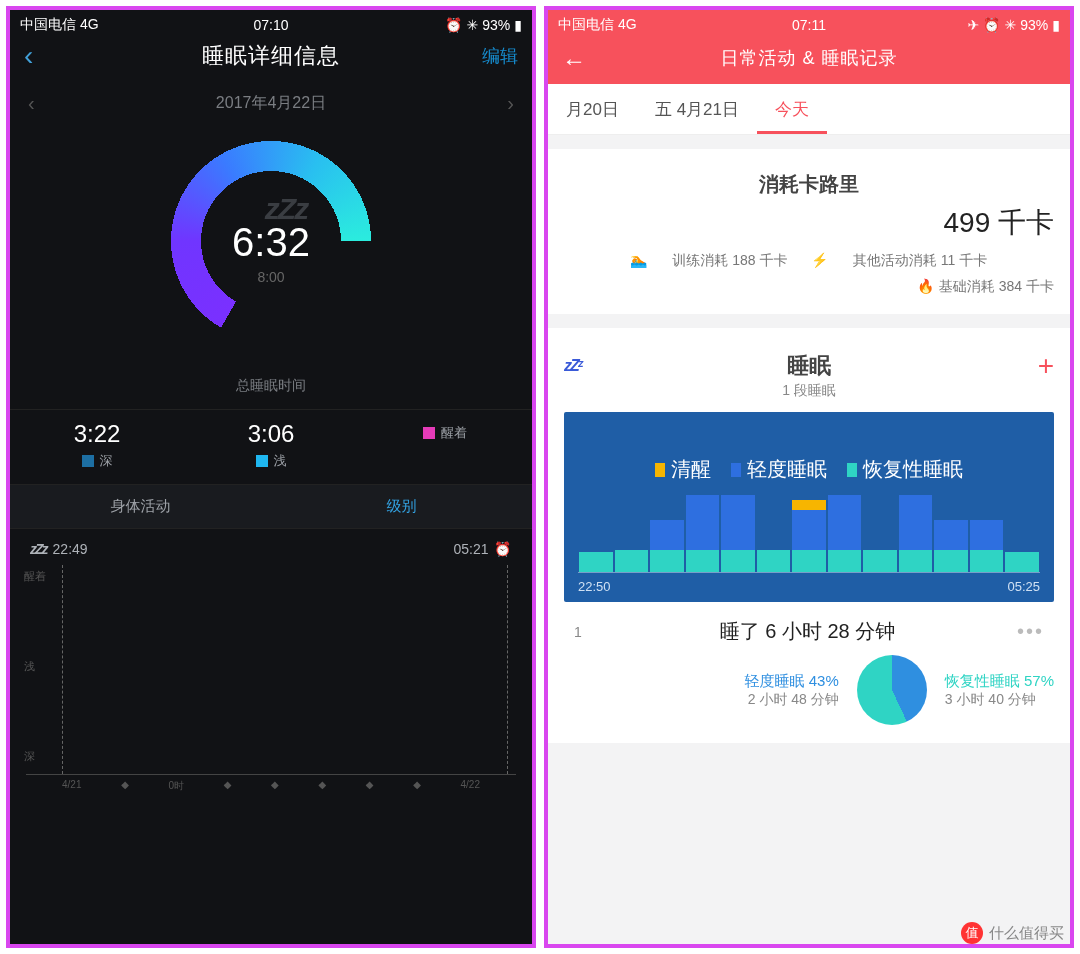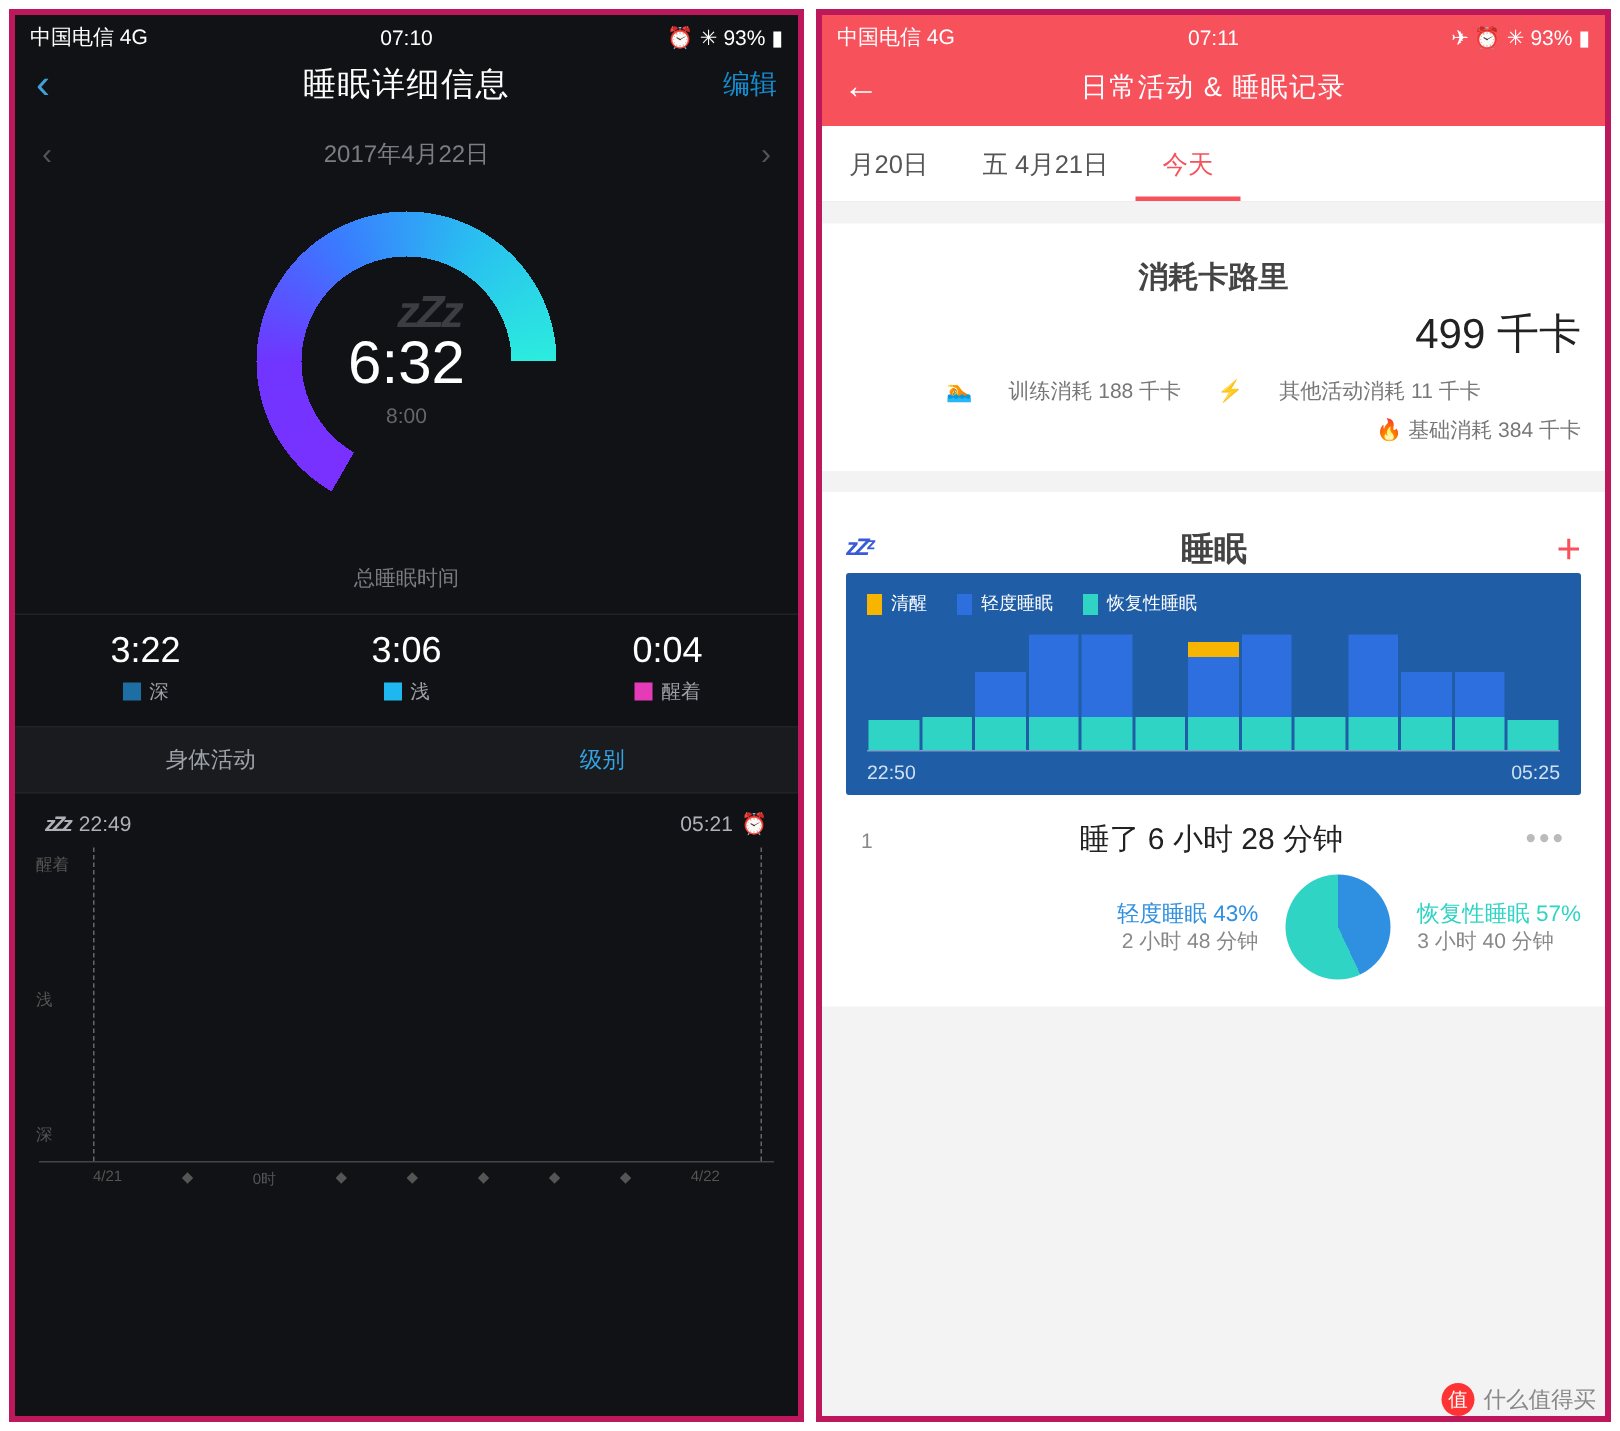--- a/index.html
+++ b/index.html
@@ -3,21 +3,21 @@
 <meta charset="utf-8">
 <style>
   * { box-sizing: border-box; margin: 0; padding: 0; }
   body {
     width: 1080px; height: 954px;
     background: #fff;
     font-family: -apple-system, "Helvetica Neue", Arial, "PingFang SC", sans-serif;
     display: flex; gap: 8px; padding: 6px;
     position: relative;
   }
-  .phone { flex: 1; border: 4px solid #be185d; position: relative; overflow: hidden; }
+  .phone { flex: 1; border: 4px solid #d946ef; position: relative; overflow: hidden; }
   
   .left { background: #111215; color: #fff; display: flex; flex-direction: column; }
   .statusbar { display: flex; justify-content: space-between; align-items: center; font-size: 14px; padding: 6px 10px 2px; height: 26px; }
   .statusbar .mid { position:absolute; left:0; right:0; text-align:center; }
   .statusbar .r { display:flex; gap:4px; align-items:center; }
   .navbar { display: flex; align-items: center; justify-content: space-between; padding: 4px 14px 12px; }
   .navbar .title { font-size: 22px; font-weight: 300; letter-spacing:1px; position:absolute; left:0; right:0; text-align:center;}
   .navbar .back { color:#42a0d8; font-size:28px; font-weight:300; }
   .navbar .edit { color:#168dd0; font-size:18px; z-index:1;}
   .datebar { display:flex; justify-content:space-between; align-items:center; color:#7a7d82; font-size:16px; padding: 8px 18px 4px;}
@@ -76,21 +76,21 @@
   .subline2 { text-align:right; color:#777; font-size:14px; margin-top:8px;}
   .sleepcard .head { display:flex; justify-content:space-between; align-items:center; }
   .sleepcard .zz { color:#3a5ad8; font-size:16px; }
   .sleepcard .plus { color:#f7515c; font-size:28px; font-weight:300;}
   .sleepcard h3 { font-size:22px; }
   .sleepcard .dur { text-align:center; margin:10px 0 4px; }
   .sleepcard .dur .n { font-size:34px; }
   .sleepcard .dur .u { font-size:18px; color:#444; margin:0 4px;}
   .seglbl { text-align:center; color:#888; font-size:14px; margin-bottom:12px;}
   .chart-r { background:#1f5ea6; border-radius:2px; padding:12px 14px 8px; color:#fff; }
-  .legend { display:flex; gap:20px; font-size:12px; margin-bottom:10px;}
+  .legend { display:flex; justify-content:center; gap:20px; font-size:20px; margin-bottom:10px;margin-top:32px;}
   .lg { display:flex; align-items:center; gap:6px; }
   .lsw { width:10px; height:14px; display:inline-block; }
   .barsR { height:80px; display:flex; align-items:flex-end; border-bottom:1px solid rgba(255,255,255,.4); position:relative; }
   .barR { flex:1; display:flex; flex-direction:column; justify-content:flex-end; margin:0 1px;}
   .xR { display:flex; justify-content:space-between; font-size:13px; margin-top:6px; color:#cfe0f3;}
   .summary { display:flex; align-items:center; padding:16px 10px 0; }
   .summary .idx { color:#888; font-size:14px; width:24px;}
   .summary .txt { flex:1; text-align:center; font-size:20px; }
   .summary .dots { color:#bbb; font-size:20px; letter-spacing:2px;}
   .pie-row { display:flex; align-items:center; justify-content:flex-end; gap:18px; padding: 10px 0 0; }
@@ -150,21 +150,20 @@
         </div>
     </div>
     <div class="stage">
       <div class="t">3:06</div>
       <div class="row">
           <span class="sw" style="background:#1fb7f0"></span>
           <span>浅</span>
         </div>
     </div>
     <div class="stage">
-      <div class="t">0:04</div>
       <div class="row">
           <span class="sw" style="background:#e53bb8"></span>
           <span>醒着</span>
         </div>
     </div>
   </div>
   <div class="tabs">
     <div class="tab">身体活动</div>
     <div class="tab active">级别</div>
   </div>
@@ -295,20 +294,21 @@
       <span>基础消耗 384 千卡</span>
     </div>
   </div>
 
   <div class="card sleepcard">
     <div class="head">
       <span class="zz zi">zZᶻ</span>
       <h3>睡眠</h3>
       <span class="plus">+</span>
     </div>
+    <div class="seglbl">1 段睡眠</div>
     <div class="chart-r">
       <div class="legend">
         <div class="lg">
             <span class="lsw" style="background:#f7b500"></span>
             <span>清醒</span>
           </div>
         <div class="lg">
             <span class="lsw" style="background:#2e6fe0"></span>
             <span>轻度睡眠</span>
           </div>

